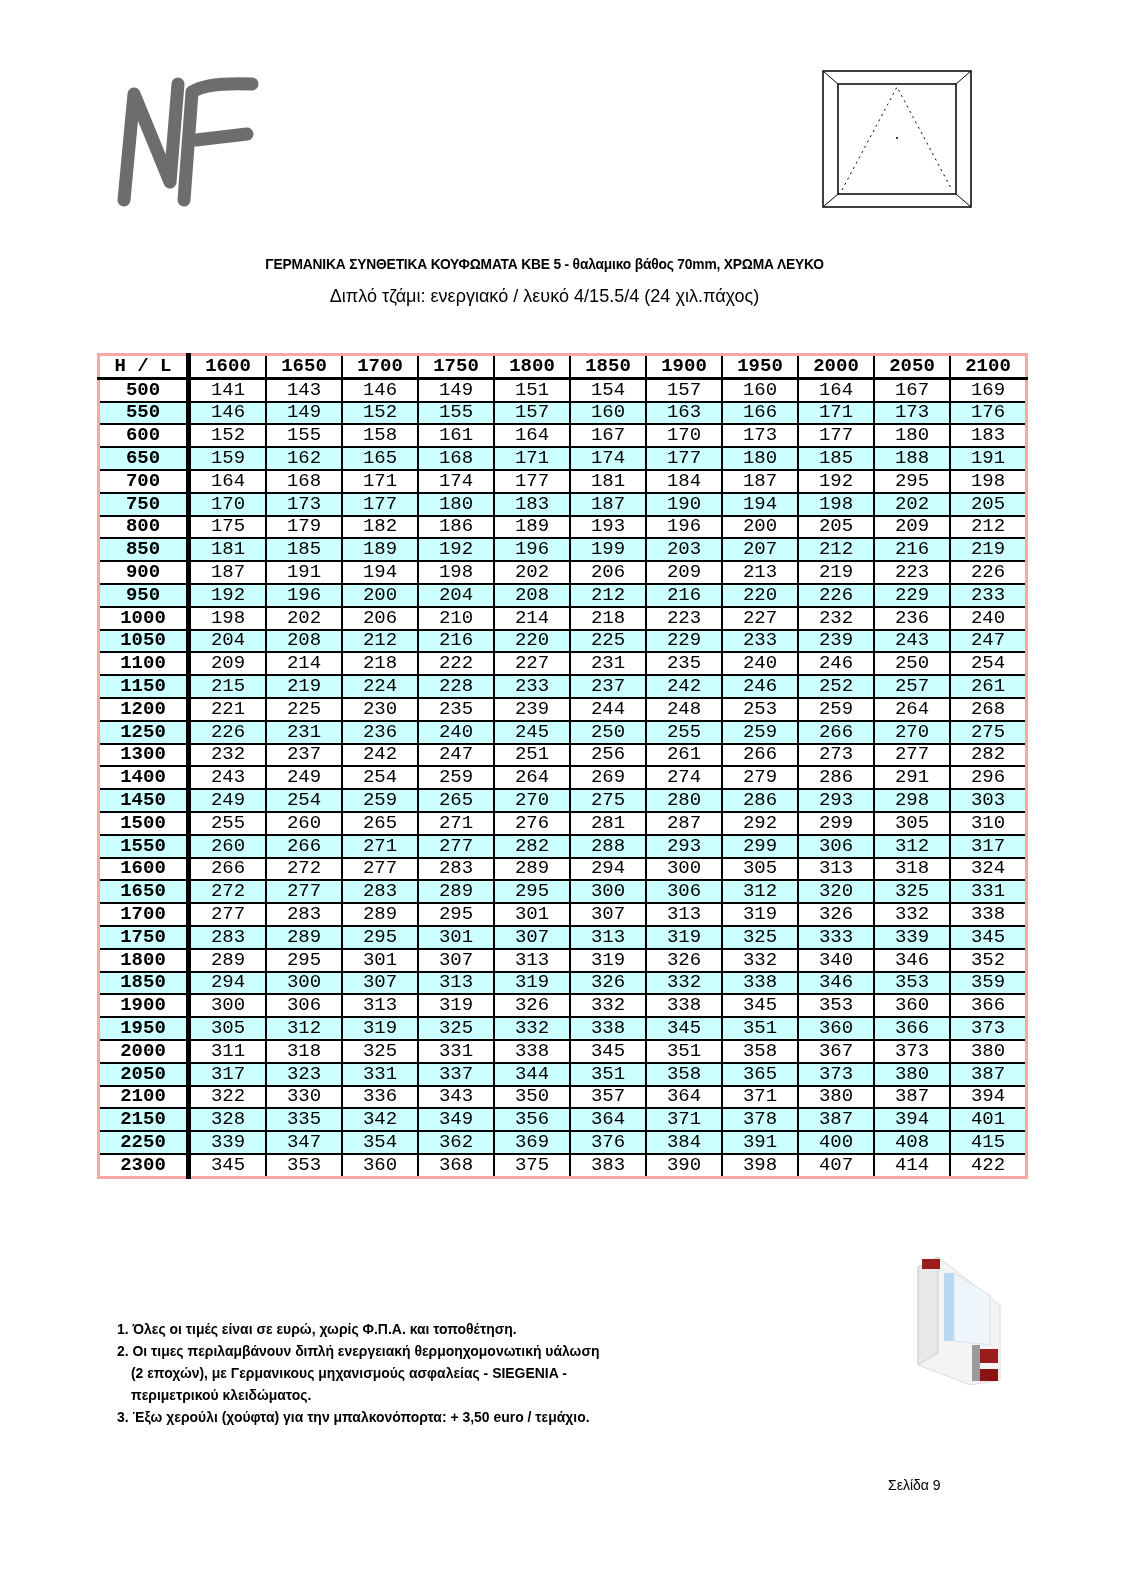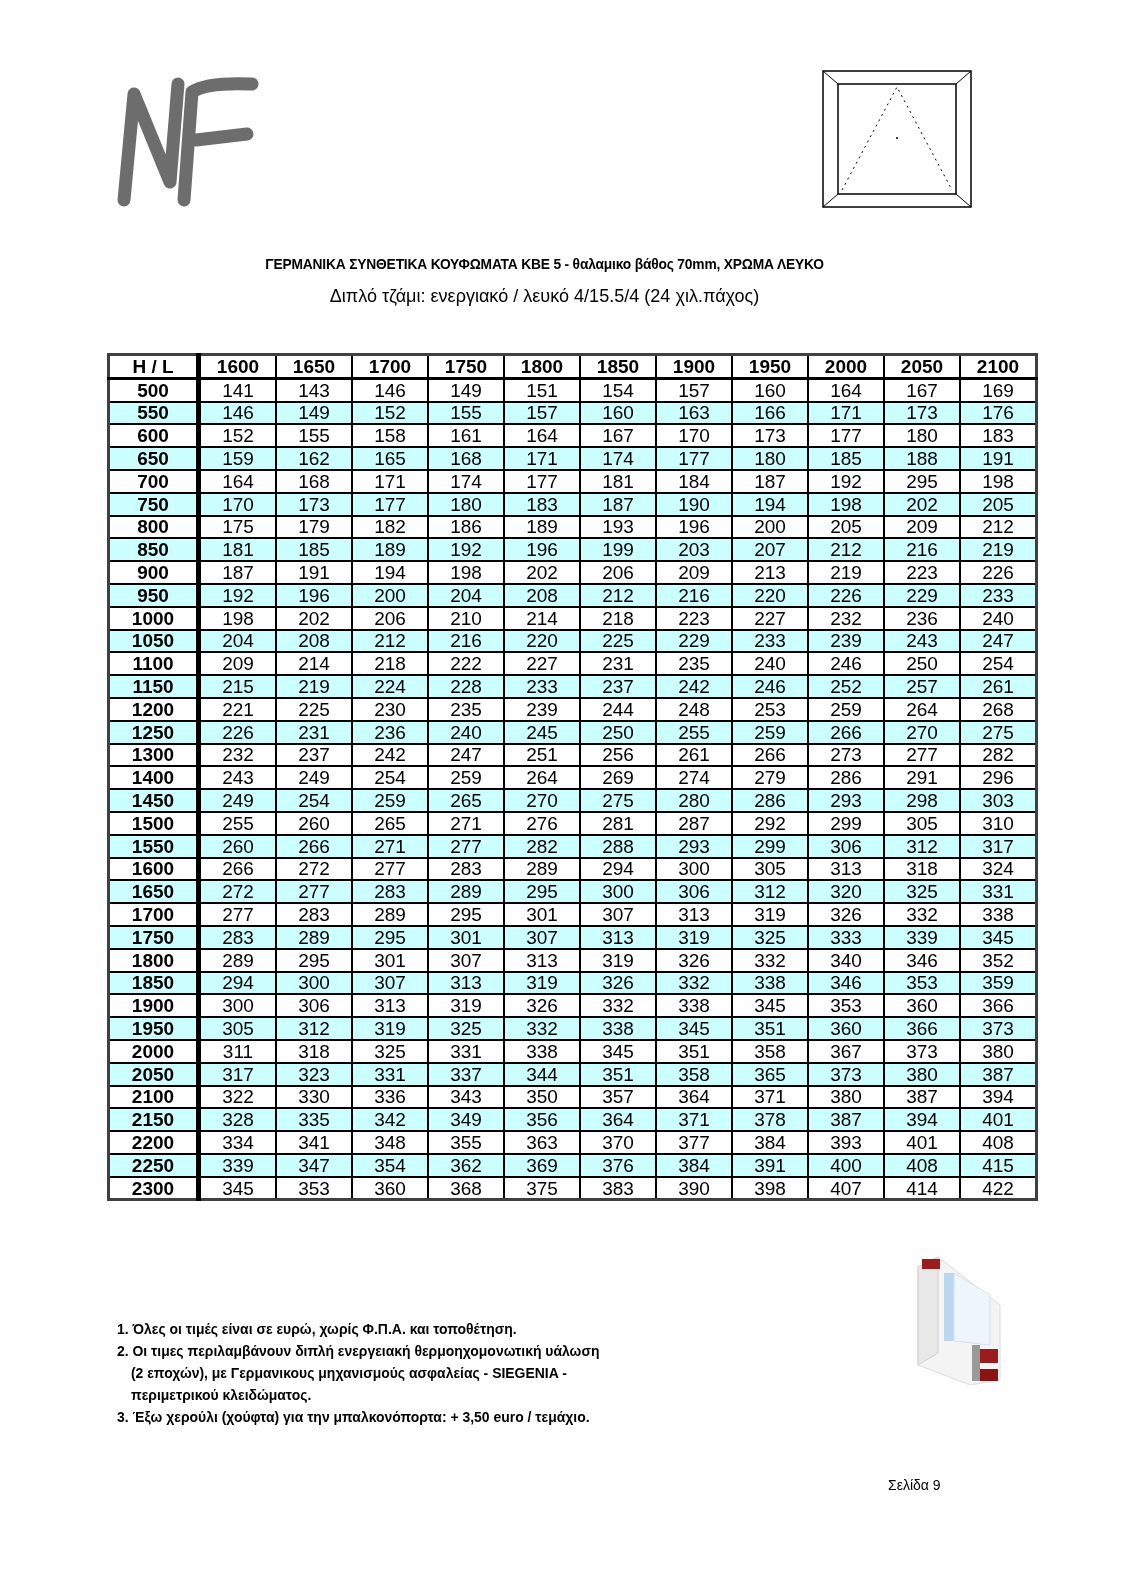--- a/index.html
+++ b/index.html
@@ -4,22 +4,22 @@
   <style>
     html, body { margin: 0; padding: 0; background: #ffffff; }
     body { width: 1125px; height: 1590px; position: relative; overflow: hidden;
            font-family: "Liberation Sans", sans-serif; color: #000; }
     .logo { position: absolute; left: 112px; top: 72px; width: 160px; height: 140px; }
     .window-icon { position: absolute; left: 822px; top: 70px; width: 150px; height: 138px; }
     .title { position: absolute; left: 0; width: 1125px; text-align: center; top: 255px;
              font-size: 15px; font-weight: bold; letter-spacing: -0.2px; transform: translateX(-18px) scaleX(0.92); }
     .subtitle { position: absolute; left: 0; width: 1125px; text-align: center; top: 285px;
                 font-size: 19px; transform: translateX(-18px) scaleX(0.95); }
-    .price-table { position: absolute; left: 107px; top: 353px; border-collapse: collapse;
-                   border: 3px solid #404040; }
+    .price-table { position: absolute; left: 97px; top: 353px; border-collapse: collapse;
+                   border: 3px solid #fca5a5; font-family: Liberation Mono, monospace; }
     .price-table th, .price-table td { border: 2px solid #000; padding: 0; height: 20.8px;
                    text-align: center; font-size: 19px; line-height: 19px; }
     .price-table th { font-weight: bold; }
     .price-table td.row-label { font-weight: bold; border-right: 5px solid #000; width: 86px; }
     .price-table th.corner { border-right: 5px solid #000; width: 86px; }
     .price-table td.cell, .price-table th.col-head { width: 74px; }
     .price-table tr.alt td { background: #ccffff; }
     .price-table tr.header-row th { border-bottom: 3px solid #000; }
     .notes { position: absolute; left: 117px; top: 1318px; font-size: 15px; font-weight: bold;
              line-height: 22px; transform-origin: left top; transform: scaleX(0.93); width: 680px; }
@@ -529,34 +529,20 @@
         <td class="cell">342</td>
         <td class="cell">349</td>
         <td class="cell">356</td>
         <td class="cell">364</td>
         <td class="cell">371</td>
         <td class="cell">378</td>
         <td class="cell">387</td>
         <td class="cell">394</td>
         <td class="cell">401</td>
       </tr>
-      <tr>
-        <td class="row-label">2200</td>
-        <td class="cell">334</td>
-        <td class="cell">341</td>
-        <td class="cell">348</td>
-        <td class="cell">355</td>
-        <td class="cell">363</td>
-        <td class="cell">370</td>
-        <td class="cell">377</td>
-        <td class="cell">384</td>
-        <td class="cell">393</td>
-        <td class="cell">401</td>
-        <td class="cell">408</td>
-      </tr>
       <tr class="alt">
         <td class="row-label">2250</td>
         <td class="cell">339</td>
         <td class="cell">347</td>
         <td class="cell">354</td>
         <td class="cell">362</td>
         <td class="cell">369</td>
         <td class="cell">376</td>
         <td class="cell">384</td>
         <td class="cell">391</td>

